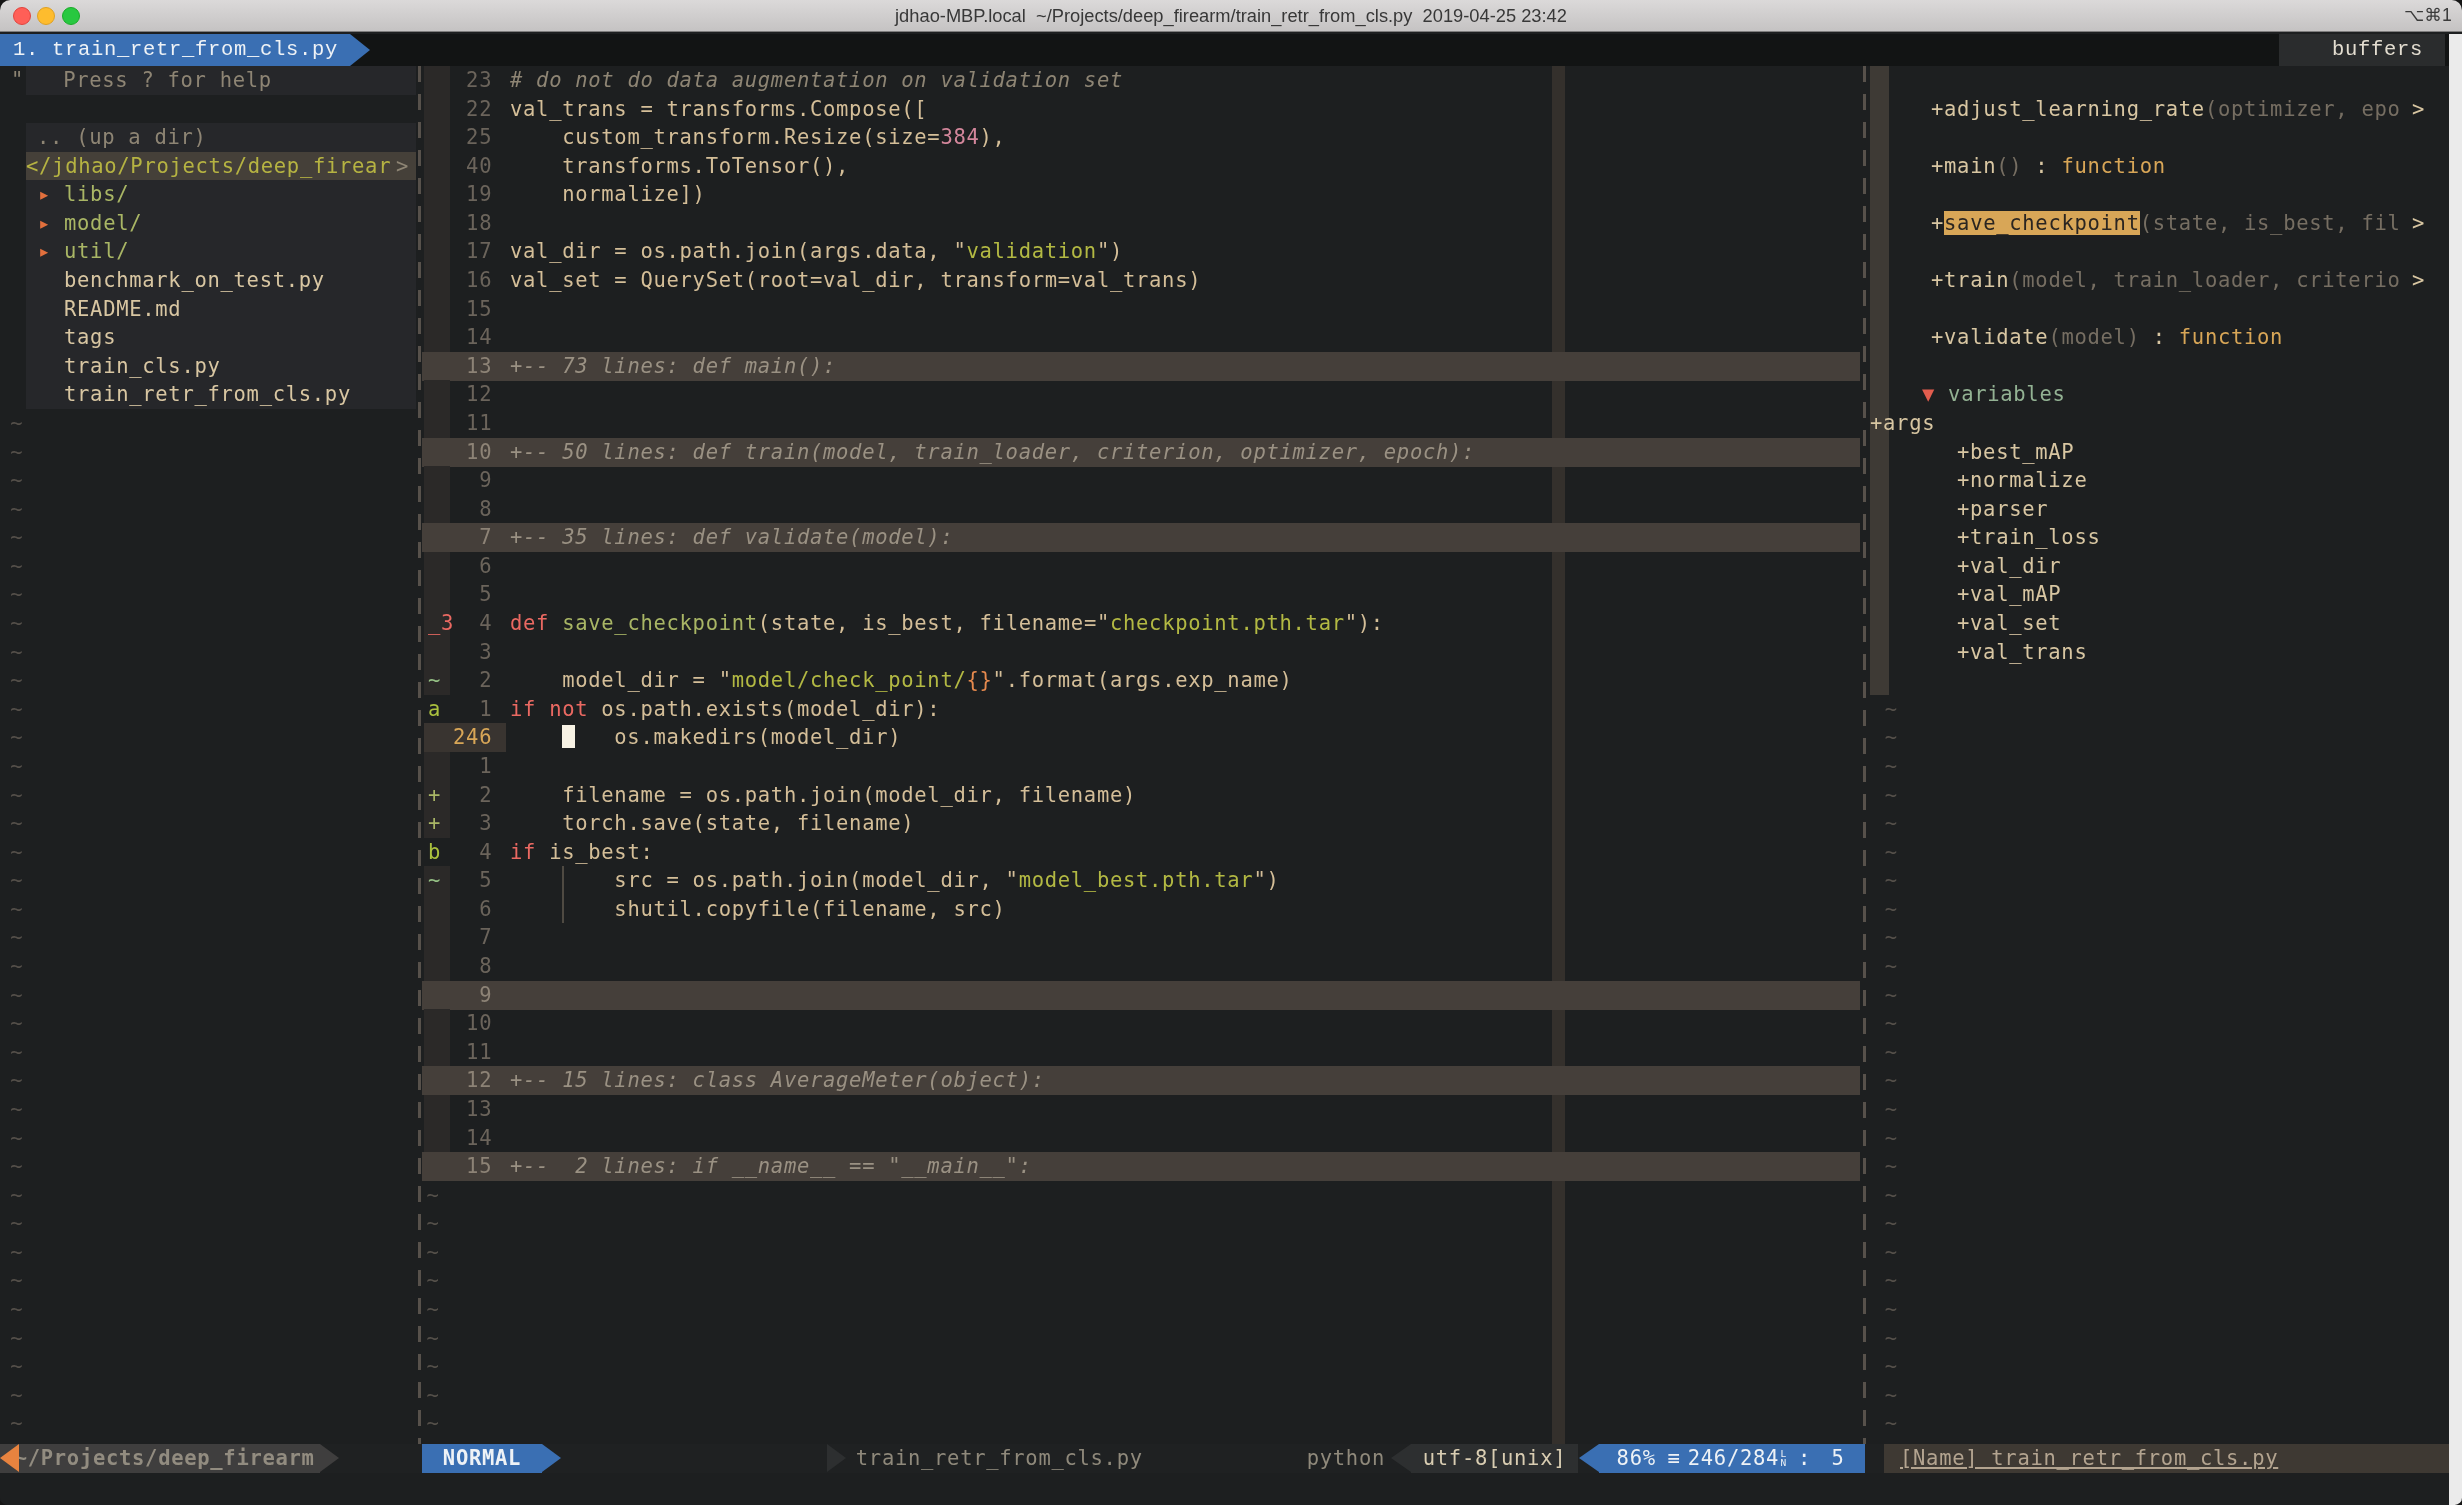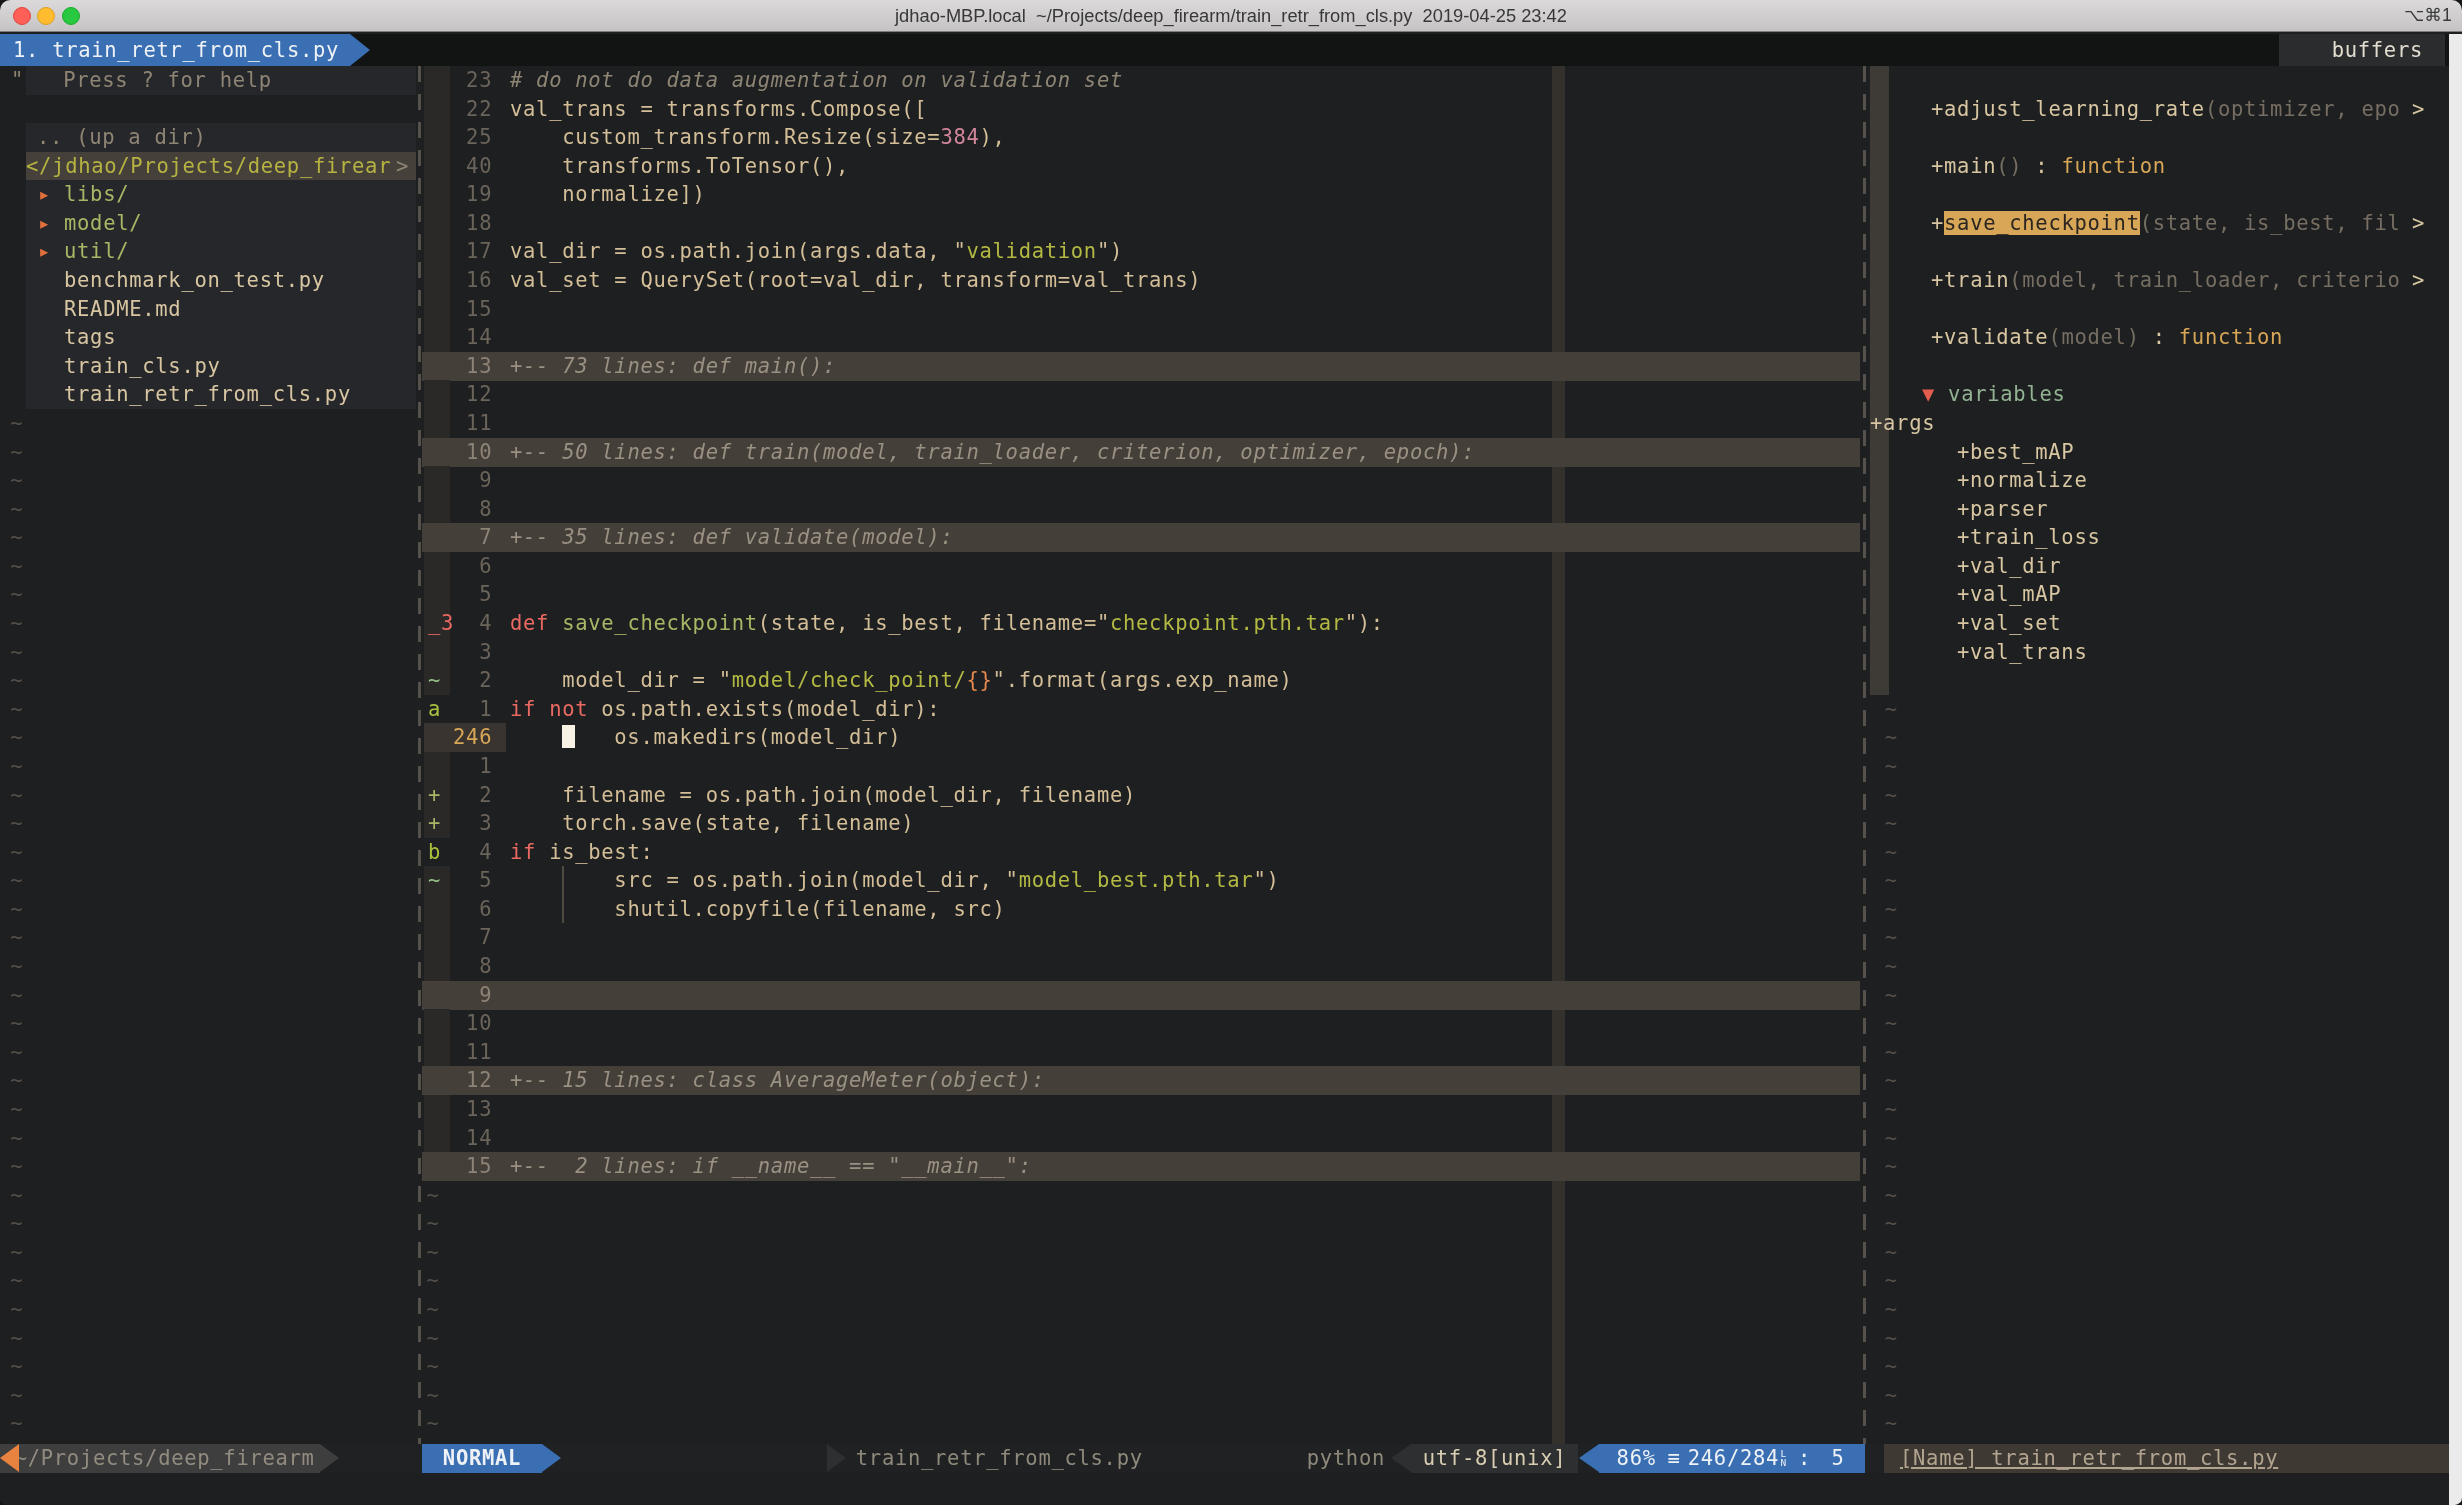--- a/index.html
+++ b/index.html
@@ -10,21 +10,21 @@
   #titlebar { position:absolute; left:0; top:0; width:100%; height:32px; background:linear-gradient(#dbd9d9,#c5c3c3); border-bottom:1.5px solid #7e7d7d; }
   .tl { position:absolute; top:6.6px; width:18.3px; height:18.3px; border-radius:50%; }
   #tl-close{ left:12.5px; background:#ff5f57; border:0.7px solid #e0443e; }
   #tl-min{ left:37px; background:#febc2e; border:0.7px solid #dea123; }
   #tl-max{ left:62px; background:#28c840; border:0.7px solid #1aab29; }
   #title-text { position:absolute; left:0; right:0; top:0; height:31px; line-height:31px; text-align:center; color:#383838; font-family:"Liberation Sans",sans-serif; font-size:18.3px; font-weight:500; white-space:pre; }
   #title-shortcut { position:absolute; right:10.3px; top:0; height:31px; line-height:31px; color:#3a3a3a; font-family:"Liberation Sans",sans-serif; font-size:17.6px; }
 
   
   #term { position:absolute; left:0; top:34px; right:0; bottom:0; background:#1d1f20; font-size:20.5px; letter-spacing:0.7px; color:#d4be98; }
-  #tabbar { position:absolute; left:0; top:0; width:100%; height:32px; background:#121414; }
+  #tabbar { position:absolute; left:0; top:0; width:100%; height:32px; background:#121414;font-family:Liberation Mono, monospace; }
   #tab-active { position:absolute; left:0; top:0; height:32px; width:350px; background:#3a6fb3; color:#eef2f6; line-height:32px; padding-left:13px; white-space:pre; }
   #tab-arrow { position:absolute; left:350px; top:0; width:0; height:0; border-top:16px solid transparent; border-bottom:16px solid transparent; border-left:20.5px solid #3a6fb3; }
   #buffers-chip { position:absolute; left:2279px; top:0; width:166px; height:32px; background:#2a2c2d; color:#e3ddd0; line-height:32px; text-align:right; padding-right:22px; }
   #buffers-arrow { position:absolute; left:2279px; top:0; width:0; height:0; border-top:16px solid transparent; border-bottom:16px solid transparent; border-right:22px solid #191a1a; }
 
   
   #rows { position:absolute; left:0; top:32px; width:100%; height:1378px; overflow:hidden; }
   .pane { position:absolute; top:0; height:1378px; }
   #nerdtree { left:0; width:415px; }
   #editor { left:422px; width:1438px; }
@@ -67,21 +67,21 @@
   #tag-band { position:absolute; left:0; top:0; width:19px; height:629px; background:#3e3a35; }
   .tg-tag{ color:#d8c6a2; } .tg-sig{ color:#766e62; } .tg-plain{ color:#d8c6a2; } .tg-kind{ color:#d8a657; }
   .tg-hl{ background:#d8a657; color:#2a2521; }
   .tg-tri{ color:#e25d4e; } .tg-scope{ color:#93b293; }
   .tg-trunc { position:absolute; right:37px; color:#d8c6a2; }
 
   
   #statusline { position:absolute; left:0; top:1410px; width:100%; height:29px; background:#1f2122; }
   .seg { position:absolute; top:0; height:29px; line-height:29px; white-space:pre; }
   .tri { position:absolute; top:0; width:0; height:0; border-top:14.7px solid transparent; border-bottom:14.7px solid transparent; }
-  #sl-cwd { left:0; width:320px; background:#3f3e3e; color:#928c80; padding-left:14.7px; }
+  #sl-cwd { left:0; width:320px; background:#3f3e3e; color:#928c80; padding-left:14.7px;font-weight:bold; }
   #sl-t1 { left:320px; border-left:19px solid #3f3e3e; }
   #sl-fill1 { left:320px; width:103px; background:#232425; z-index:-1; }
   #sl-mode { left:422px; width:120px; background:#3a6fb3; color:#eef2f6; font-weight:bold; text-align:center; }
   #sl-t2 { left:542px; border-left:19px solid #3a6fb3; }
   #sl-branchseg { left:542px; width:284px; background:#2d2f30; z-index:-1; color:#e6e0d2; padding-left:32px; display:flex; align-items:center; gap:7.3px; }
   #sl-t3 { left:827px; border-left:19px solid #2d2f30; }
   #sl-file { left:847px; color:#8f897b; padding-left:8.8px; }
   #sl-ft { left:1187px; width:198px; color:#8f897b; text-align:right; }
   #sl-t4 { left:1391px; border-right:20.5px solid #2d2f30; }
   #sl-enc { left:1411px; width:167px; background:#2d2f30; color:#d9cdb2; text-align:center; }

